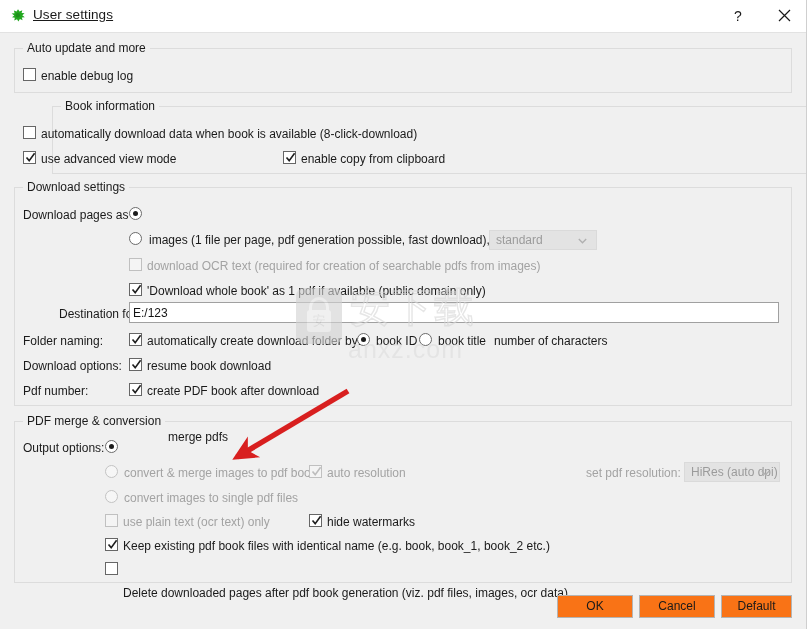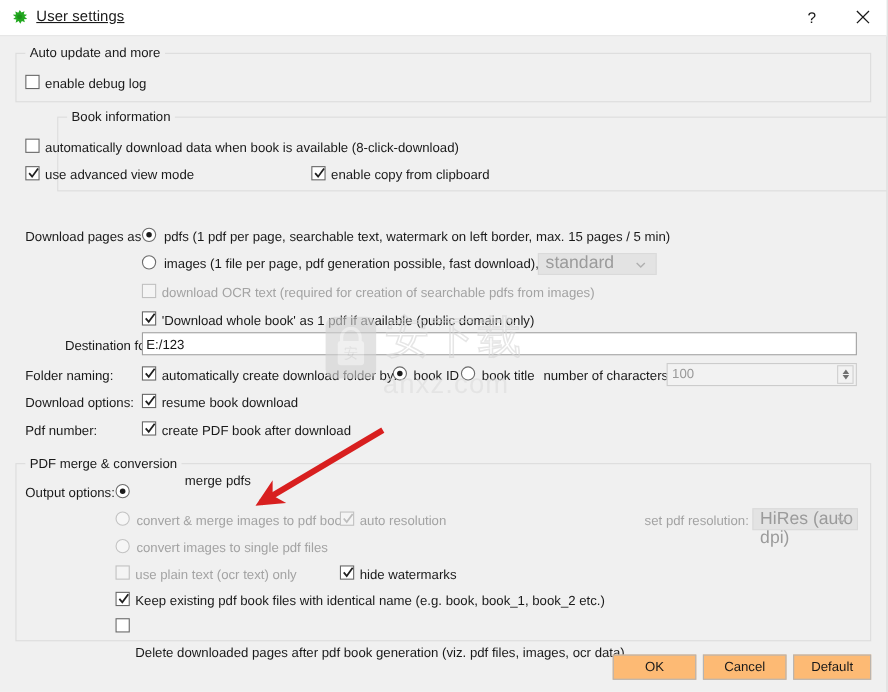--- a/index.html
+++ b/index.html
@@ -165,38 +165,38 @@
   }
   .spin-btns .up { top: 3px; border-bottom: 4px solid #707070; }
   .spin-btns .dn { bottom: 3px; border-top: 4px solid #707070; }
 
   
   .combo {
     position: absolute;
     box-sizing: border-box;
     background: #e3e3e3;
     border: 1px solid #dadada;
-    font-size: 16px;
+    font-size: 12px;
     color: #9b9b9b;
     line-height: 18px;
     padding-left: 6px;
   }
   .combo .chev {
     position: absolute;
     right: 9px; top: 7px;
     width: 9px; height: 6px;
   }
   .combo .chev path { stroke: #b0b0b0; stroke-width: 1.3; fill: none; }
 
   
   .btn {
     position: absolute;
     box-sizing: border-box;
     border: 1px solid #b4b4b4;
-    background: #fdba74;
+    background: #f97316;
     font-family: "Liberation Sans", sans-serif;
     font-size: 12px;
     color: #1a1a1a;
     text-align: center;
     line-height: 21px;
     cursor: default;
   }
 
   
   .watermark {
@@ -302,27 +302,29 @@
   </div>
   <div class="lbl" style="left:41px; top:152px;">use advanced view mode</div>
 
   <div class="cb" style="left:283px; top:151px;">
     <svg class="tick" viewBox="0 0 11 13">
         <path d="M1.5 6.4 L4.2 9.6 L9.6 2.2"></path>
       </svg>
   </div>
   <div class="lbl" style="left:301px; top:152px;">enable copy from clipboard</div>
 
+  <div class="group" style="left:14px; top:187px; width:778px; height:219px;">
+    <div class="group-title">Download settings</div>
+  </div>
 
   <div class="lbl" style="left:23px; top:208px;">Download pages as</div>
 
   <div class="rb" style="left:129px; top:207px;">
     <div class="dot"></div>
   </div>
-  <div class="lbl" style="left:149px; top:208px;">pdfs (1 pdf per page, searchable text,  watermark on left border,  max. 15 pages / 5 min)</div>
 
   <div class="rb" style="left:129px; top:232px;"></div>
   <div class="lbl" style="left:149px; top:233px;">images (1 file per page, pdf generation possible, fast download), image</div>
 
   <div class="combo" style="left:489px; top:230px; width:108px; height:20px;">
     <span>standard</span>
     <svg class="chev" viewBox="0 0 9 6">
         <path d="M0.8 1 L4.5 4.8 L8.2 1"></path>
       </svg>
   </div>
@@ -351,27 +353,20 @@
   <div class="rb" style="left:357px; top:333px;">
     <div class="dot"></div>
   </div>
   <div class="lbl" style="left:376px; top:334px;">book ID</div>
 
   <div class="rb" style="left:419px; top:333px;"></div>
   <div class="lbl" style="left:438px; top:334px;">book title</div>
 
   <div class="lbl" style="left:494px; top:334px;">number of characters</div>
 
-  <div class="spin" style="left:606px; top:330px; width:173px; height:21px;">
-    <span>100</span>
-    <span class="spin-btns">
-      <span class="ar up"></span>
-      <span class="ar dn"></span>
-    </span>
-  </div>
 
   <div class="lbl" style="left:23px; top:359px;">Download options:</div>
   <div class="cb" style="left:129px; top:358px;">
     <svg class="tick" viewBox="0 0 11 13">
         <path d="M1.5 6.4 L4.2 9.6 L9.6 2.2"></path>
       </svg>
   </div>
   <div class="lbl" style="left:147px; top:359px;">resume book download</div>
 
   <div class="lbl" style="left:23px; top:384px;">Pdf number:</div>

